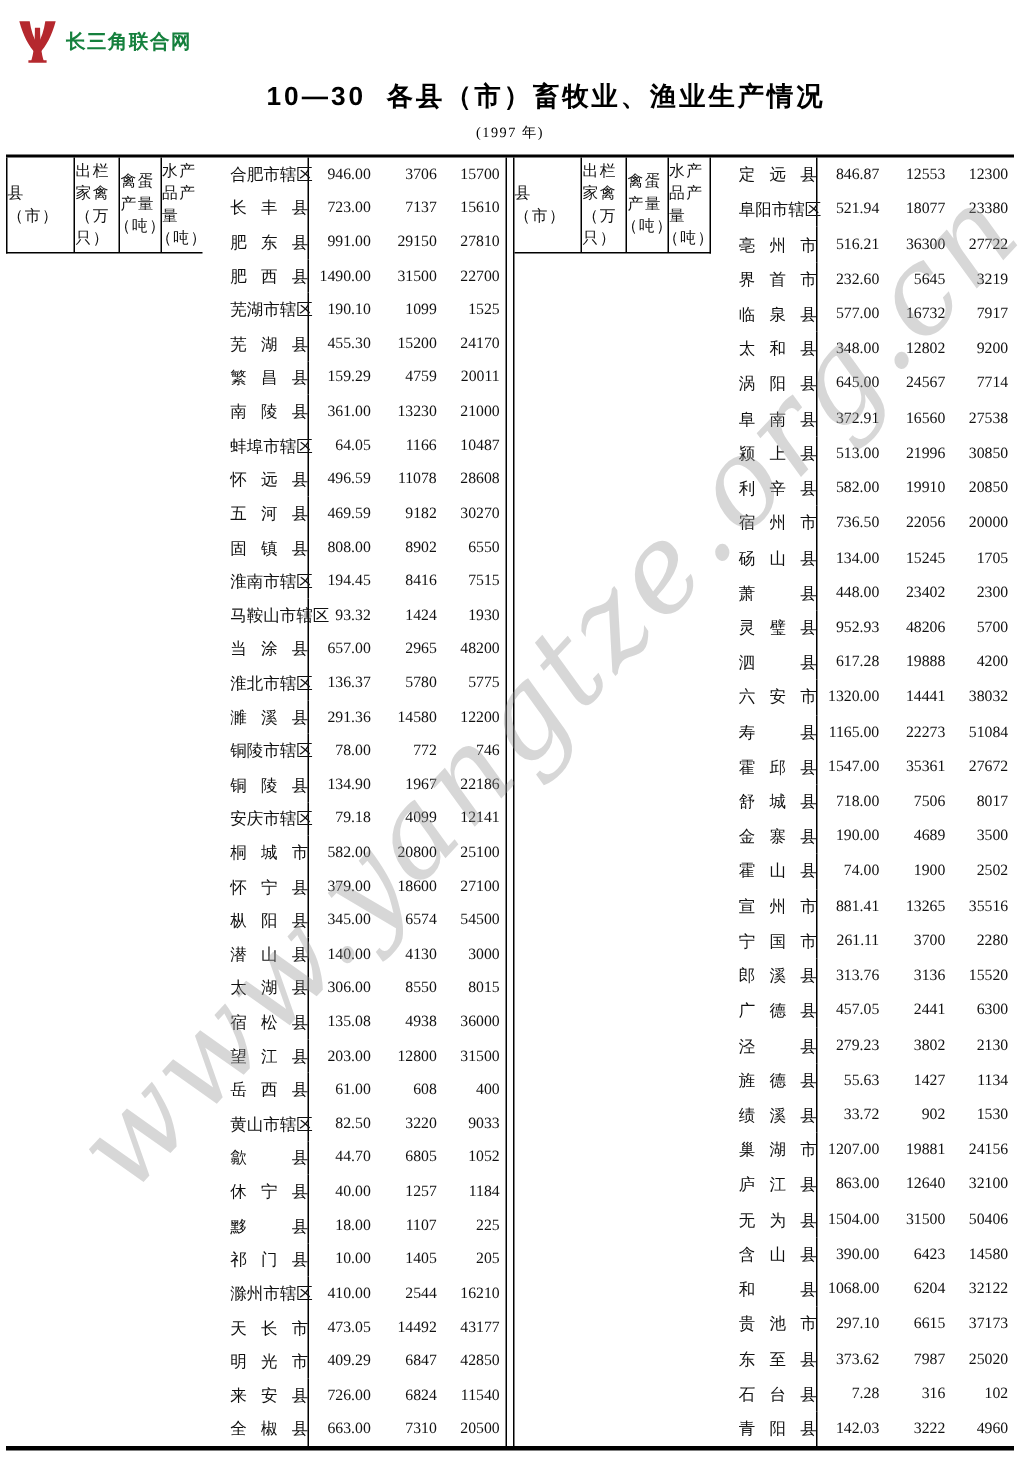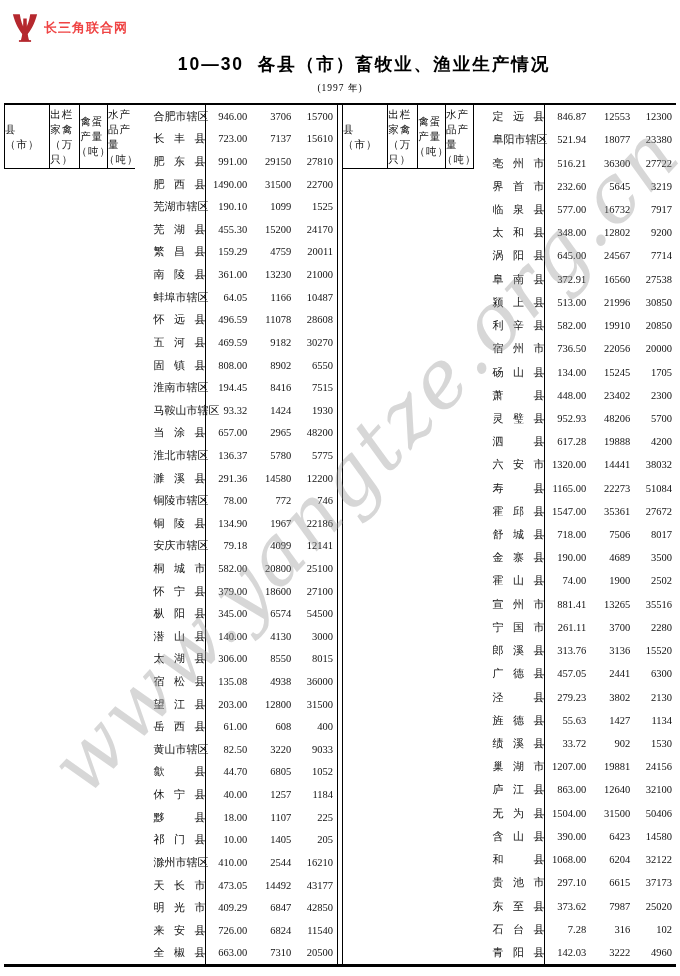--- a/index.html
+++ b/index.html
@@ -5,21 +5,21 @@
   html,body{margin:0;padding:0;}
   body{
     width:680px;height:976px;position:relative;overflow:hidden;
     background:#ffffff;color:#111;
     font-family:"Liberation Serif","DejaVu Serif",serif;
   }
   
   .masthead{position:absolute;top:13px;left:12px;display:flex;align-items:center;gap:6px;}
   .logo-glyph{width:26px;height:30px;display:block;}
   .site-name{font-family:"Liberation Sans","DejaVu Sans",sans-serif;font-weight:bold;
-    font-size:13px;color:#ef4444;letter-spacing:1px;}
+    font-size:13px;color:#15803d;letter-spacing:1px;}
   .doc-title{position:absolute;top:52px;left:0;width:100%;text-align:center;
     font-family:"Liberation Sans","DejaVu Sans",sans-serif;
     font-weight:bold;font-size:17.5px;letter-spacing:2px;white-space:pre;color:#000;padding-left:24px;}
   .doc-subtitle{position:absolute;top:82px;left:0;width:100%;text-align:center;
     font-size:9.5px;letter-spacing:1px;color:#000;}
   
   .watermark{position:absolute;left:-95px;top:408px;width:940px;height:120px;
     transform:rotate(-47deg);transform-origin:center;
     font-family:"DejaVu Serif","Liberation Serif",serif;font-style:italic;
     font-size:80px;letter-spacing:3px;color:rgba(150,150,150,0.38);

